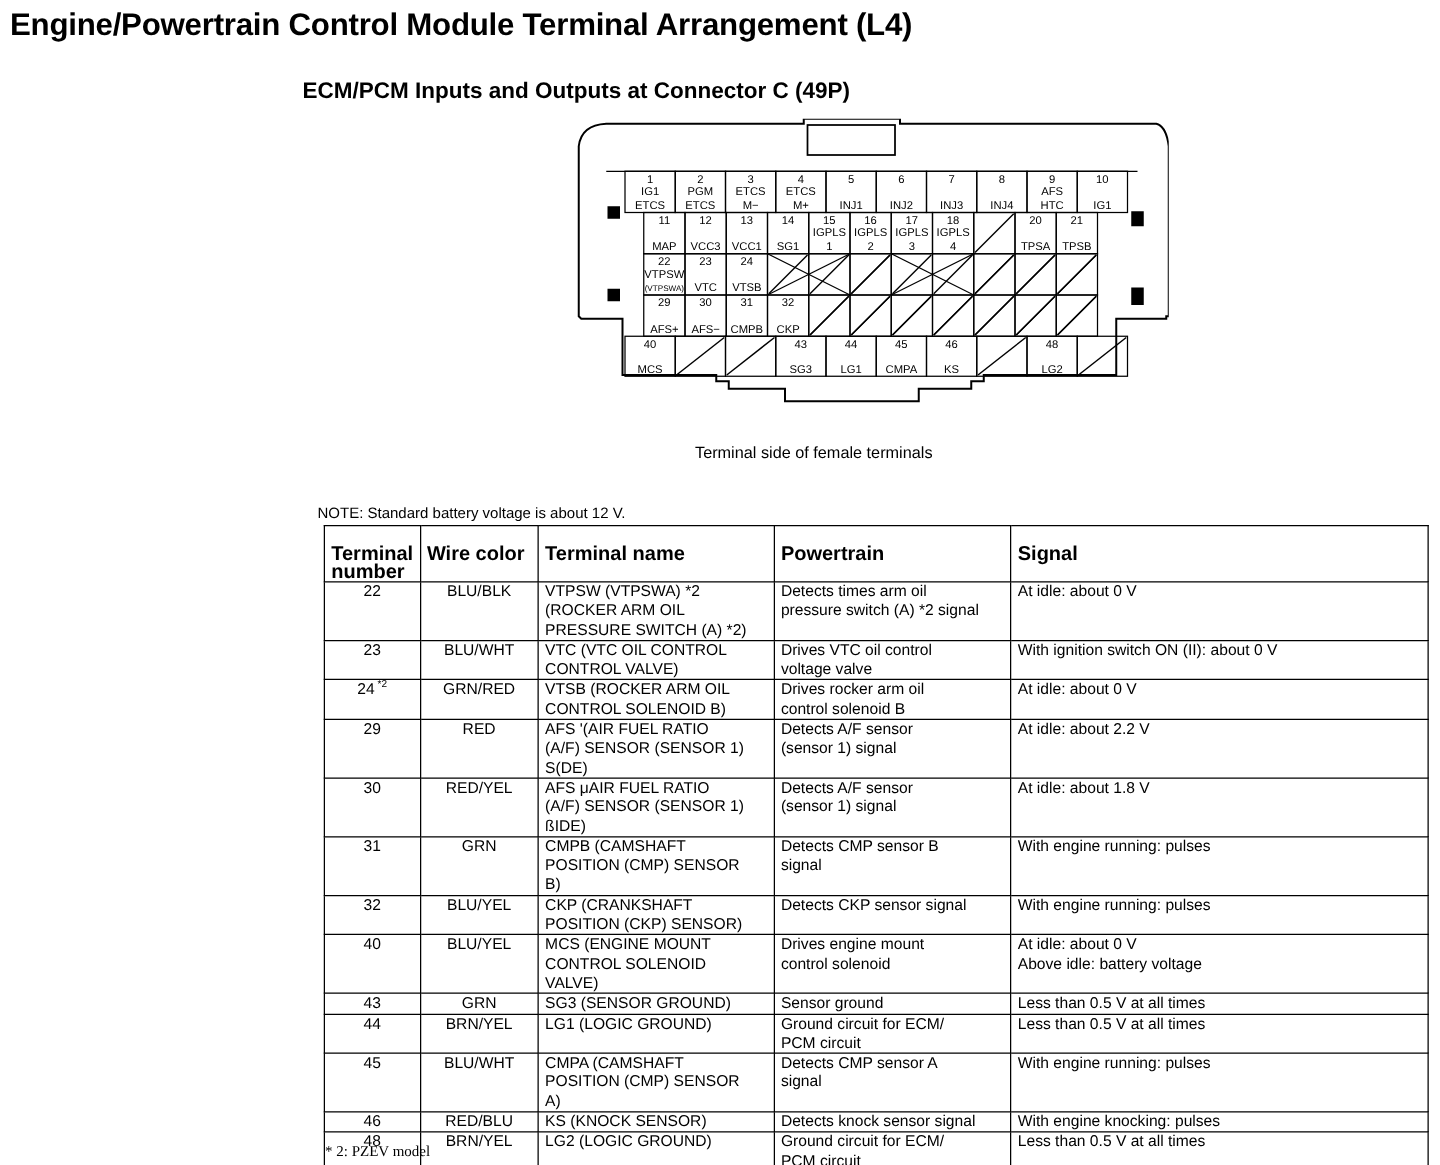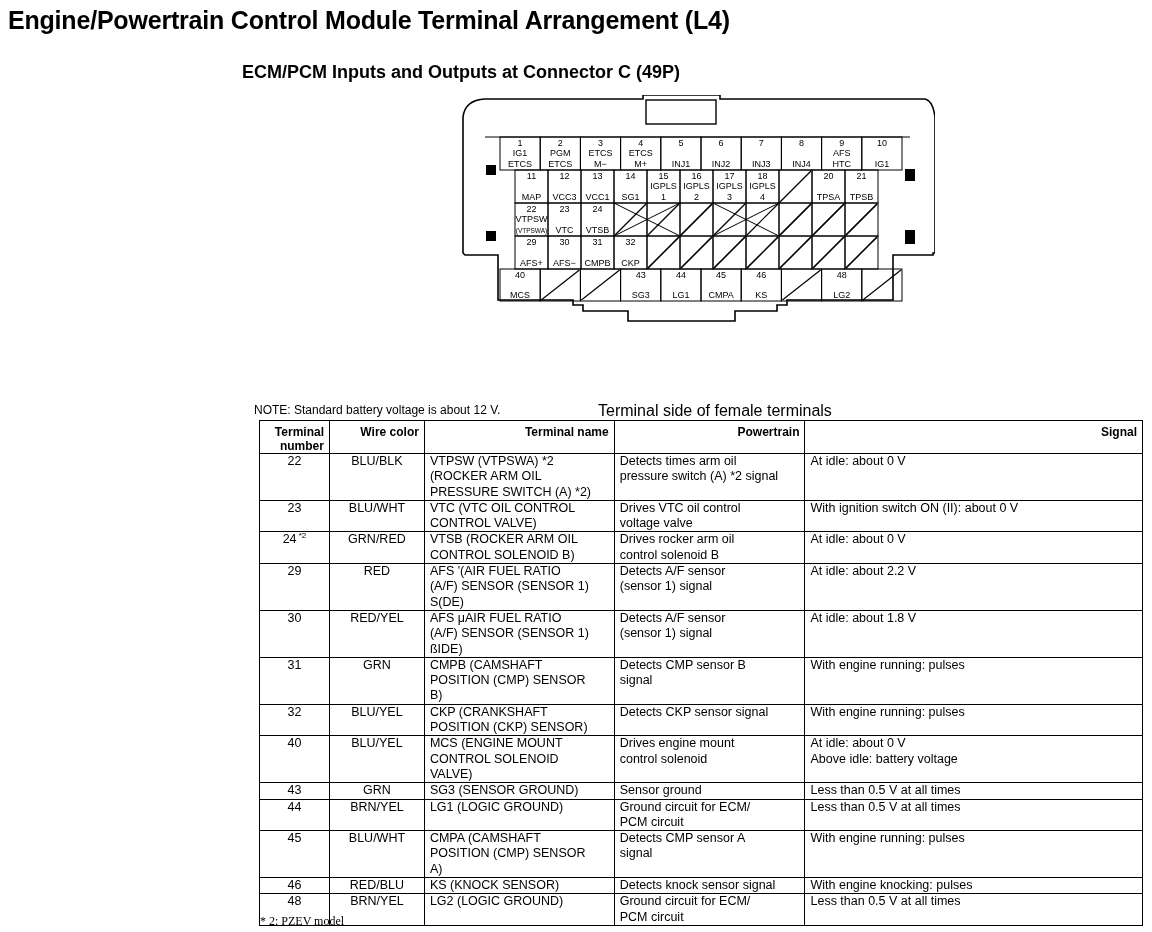--- a/index.html
+++ b/index.html
@@ -1,24 +1,24 @@
 <!DOCTYPE html>
 <html><head>
 <meta charset="utf-8">
 <style>
   html, body { margin: 0; padding: 0; background: #ffffff; }
   body { width: 1152px; height: 932px; position: relative; overflow: hidden; color: #000; font-family: "Liberation Sans", sans-serif; }
   .main-title { position: absolute; left: 8px; top: 6px; font-size: 25px; font-weight: bold; letter-spacing: -0.2px; white-space: nowrap; }
   .sub-title { position: absolute; left: 242px; top: 62px; font-size: 18px; font-weight: bold; white-space: nowrap; }
   .connector { position: absolute; left: 455px; top: 95px; width: 480px; height: 230px; }
-  .caption { position: absolute; left: 598px; top: 354px; font-size: 16px; white-space: nowrap; margin-top: 48px; }
+  .caption { position: absolute; left: 556px; top: 354px; font-size: 13px; white-space: nowrap; }
   .note { position: absolute; left: 254px; top: 391px; font-size: 12px; white-space: nowrap; margin-top: 12px; }
   table.terms { position: absolute; left: 259px; top: 420px; width: 884px; border-collapse: collapse; font-size: 12.5px; line-height: 15.3px; }
   table.terms th, table.terms td { border: 1px solid #000; vertical-align: top; padding: 0 5px; }
-  table.terms th { font-weight: bold; text-align: right; font-size: 12px; line-height: 14px; padding-top: 4px; height: 28px; }
+  table.terms th { font-weight: bold; text-align: left; font-size: 16px; line-height: 14px; padding-top: 16px; height: 28px; }
   table.terms td.num, table.terms td.wire { text-align: center; }
   col.c-num { width: 70px; } col.c-wire { width: 95px; } col.c-name { width: 190px; } col.c-desc { width: 191px; } col.c-sig { width: 338px; }
   .footnote { position: absolute; left: 260px; top: 914px; font-size: 12px; white-space: nowrap; font-family: Liberation Serif, serif; }
   sup { font-size: 8px; line-height: 0; }
   svg text { font-family: "Liberation Sans", sans-serif; fill: #000; }
 </style>
 </head>
 <body>
 
 <div class="main-title">Engine/Powertrain Control Module Terminal Arrangement (L4)</div>

